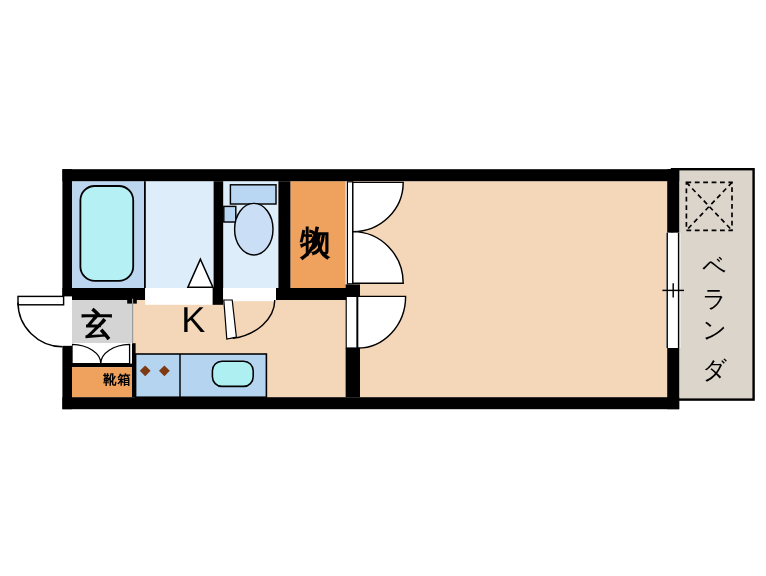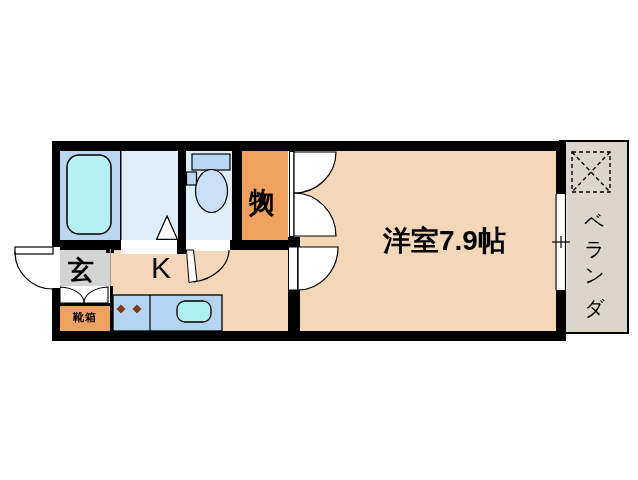--- a/index.html
+++ b/index.html
@@ -13,21 +13,21 @@
   .plan-svg{position:absolute;left:0;top:0;}
   .lbl{
     position:absolute;
     color:#000;
     line-height:1.05;
     white-space:nowrap;
   }
   .lbl-western{left:383px;top:226px;font-size:28px;font-weight:600;}
   .lbl-kitchen{left:151px;top:252px;font-size:30px;font-weight:400;}
   .lbl-genkan{left:68px;top:257px;font-size:26px;font-weight:600;}
-  .lbl-shoebox{left:60px;top:312px;width:50px;text-align:center;font-size:11px;font-weight:600;letter-spacing:1px;}
+  .lbl-shoebox{left:60px;top:312px;width:50px;text-align:right;font-size:11px;font-weight:600;letter-spacing:1px;}
   .lbl-storage{left:249px;top:168px;font-size:25px;font-weight:600;writing-mode:vertical-rl;letter-spacing:2px;}
   .lbl-veranda{left:584px;top:199px;font-size:20px;font-weight:500;writing-mode:vertical-rl;letter-spacing:5px;}
 </style>
 </head>
 <body>
 
 <div class="canvas">
 
   <svg class="plan-svg" width="638" height="480" viewBox="0 0 638 480">
 
@@ -132,19 +132,18 @@
         <path d="M229,250 A43,33 0 0 1 194,282" fill="none" stroke="#000" stroke-width="1.2"></path>
       </g>
 
       <g>
         <rect x="15" y="247" width="38" height="7" fill="#ffffff" stroke="#000" stroke-width="1.2"></rect>
         <path d="M15,252 A38,37 0 0 0 52,289" fill="none" stroke="#000" stroke-width="1.2"></path>
       </g>
     </g>
   </svg>
 
-  <div class="lbl lbl-western">洋室7.9帖</div>
   <div class="lbl lbl-kitchen">K</div>
   <div class="lbl lbl-genkan">玄</div>
   <div class="lbl lbl-shoebox">靴箱</div>
   <div class="lbl lbl-storage">物入</div>
   <div class="lbl lbl-veranda">ベランダ</div>
 </div>
 
 </body></html>

